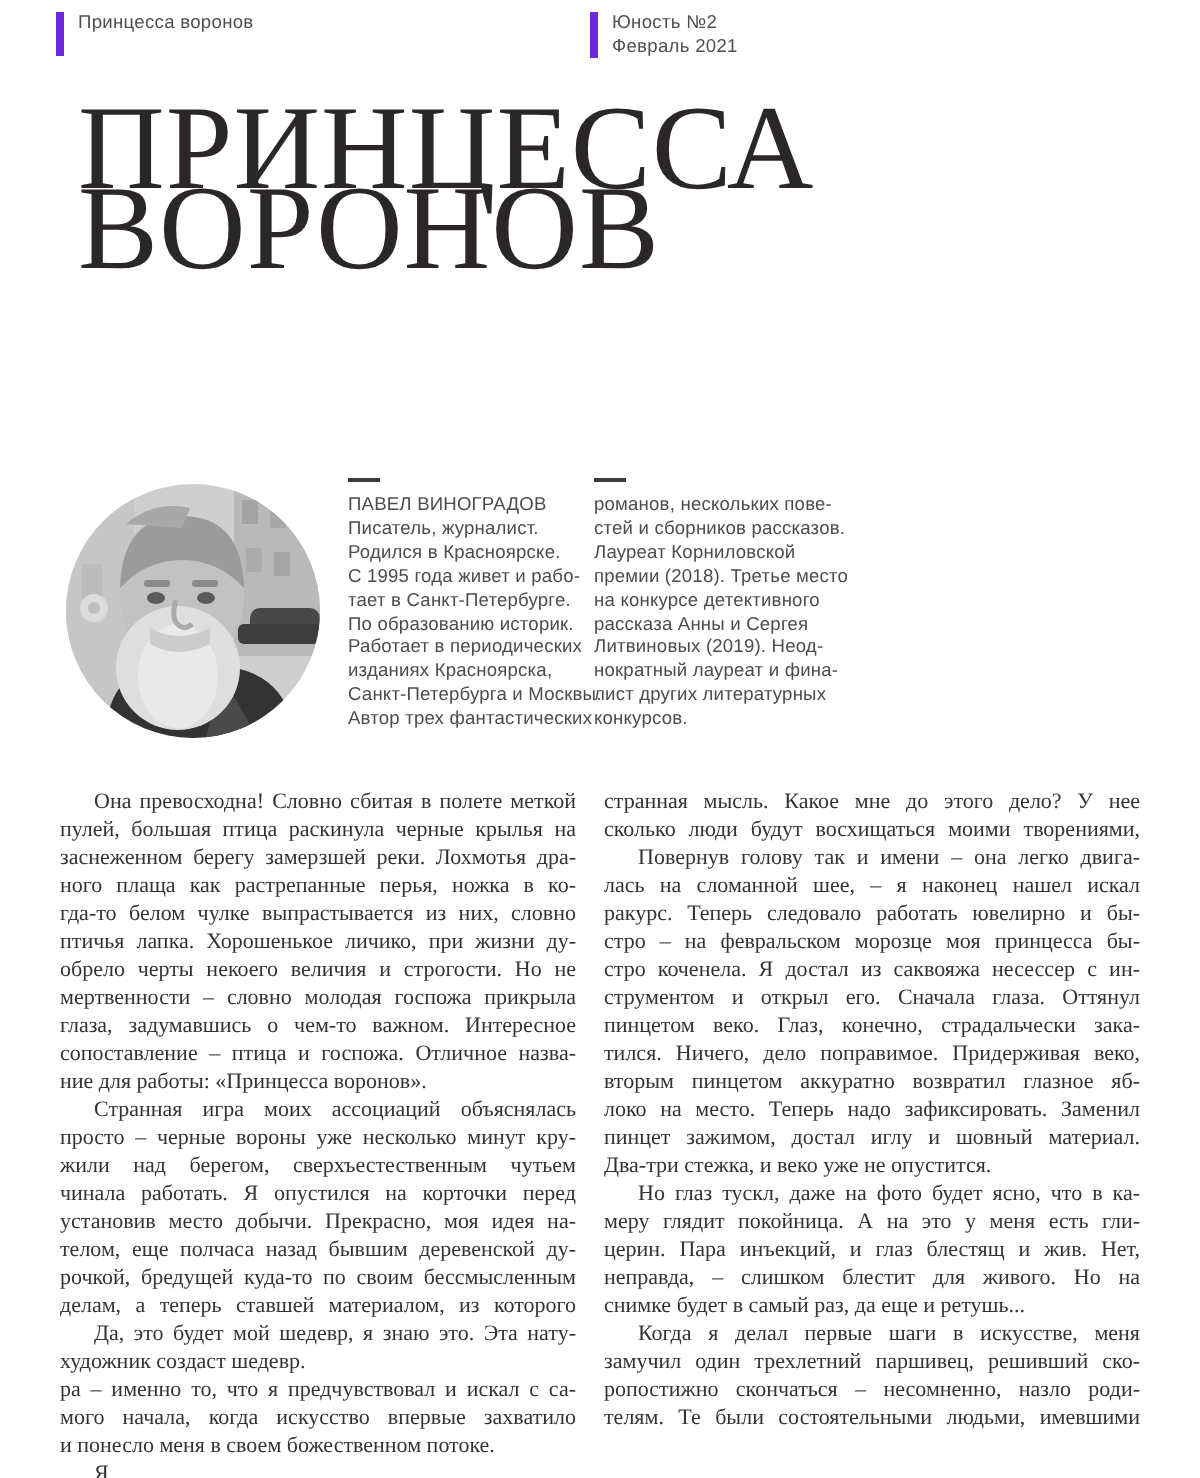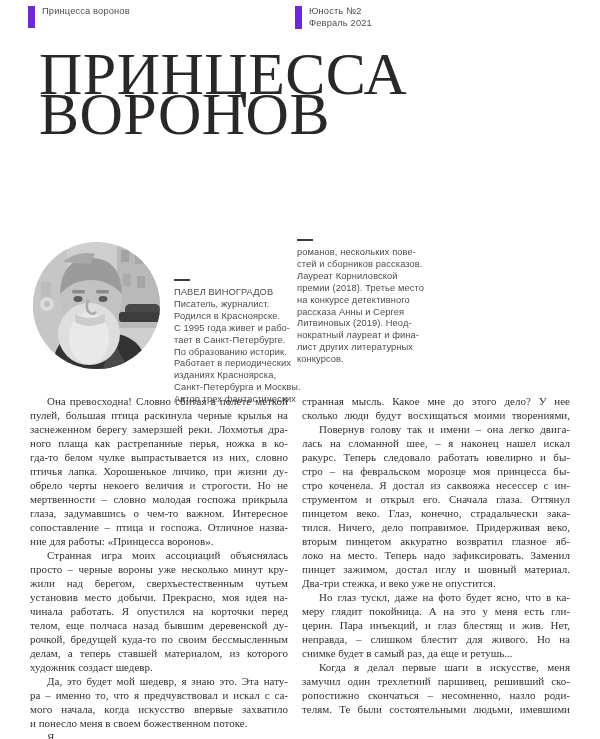--- a/index.html
+++ b/index.html
@@ -3,21 +3,21 @@
 <meta charset="utf-8">
 <style>
   html,body{margin:0;padding:0;background:#e9e9e9;}
   .page{
     position:relative;width:600px;height:739px;margin:0 auto;
     background:#ffffff;overflow:hidden;
     font-family:"Liberation Sans","DejaVu Sans",sans-serif;
   }
   
   .hcol{
-    position:absolute;top:6px;border-left:7px solid #6d28d9;
+    position:absolute;top:6px;border-left:4px solid #6d28d9;
     padding-left:7px;min-height:22px;
     font-size:9.3px;line-height:11.6px;color:#4f4f4f;white-space:nowrap;
     letter-spacing:.15px;
   }
   .hcol div{white-space:nowrap;}
   #hc-left{left:28px;}
   #hc-center{left:295px;}
   #hc-right{left:435px;}
   
   .title{
@@ -25,21 +25,21 @@
     font-family:"Liberation Serif","DejaVu Serif",serif;
     font-weight:400;font-size:60px;line-height:40px;
     letter-spacing:.5px;color:#2b2728;
   }
   
   .photo-wrap{position:absolute;left:33px;top:242px;width:127px;height:127px;border-radius:50%;overflow:hidden;}
   .bio{
     position:absolute;top:239px;color:#4c4c4c;
     font-size:9.3px;line-height:11.9px;letter-spacing:.1px;
   }
-  #bio1{left:174px;width:122px;margin-top:40px;}
+  #bio1{left:174px;width:122px;}
   #bio2{left:297px;width:138px;}
   .bio .dash{width:16px;height:2px;background:#3c3c3c;margin-bottom:6px;}
   .bio .bline{white-space:nowrap;}
   .bio .bname{white-space:nowrap;}
   
   .acol{
     position:absolute;top:394px;height:360px;overflow:hidden;
     font-family:Liberation Serif, serif;
     font-size:11px;line-height:14px;color:#333333;
   }
@@ -137,27 +137,27 @@
       <div class="pline">гда-то белом чулке выпрастывается из них, словно</div>
       <div class="pline">птичья лапка. Хорошенькое личико, при жизни ду-</div>
       <div class="pline">обрело черты некоего величия и строгости. Но не</div>
       <div class="pline">мертвенности – словно молодая госпожа прикрыла</div>
       <div class="pline">глаза, задумавшись о чем-то важном. Интересное</div>
       <div class="pline">сопоставление – птица и госпожа. Отличное назва-</div>
       <div class="pline pend">ние для работы: «Принцесса воронов».</div>
       <div class="pline pindent">Странная игра моих ассоциаций объяснялась</div>
       <div class="pline">просто – черные вороны уже несколько минут кру-</div>
       <div class="pline">жили над берегом, сверхъестественным чутьем</div>
+      <div class="pline">чинала работать. Я опустился на корточки перед</div>
       <div class="pline">установив место добычи. Прекрасно, моя идея на-</div>
-      <div class="pline">чинала работать. Я опустился на корточки перед</div>
       <div class="pline">телом, еще полчаса назад бывшим деревенской ду-</div>
       <div class="pline">рочкой, бредущей куда-то по своим бессмысленным</div>
       <div class="pline">делам, а теперь ставшей материалом, из которого</div>
+      <div class="pline pindent">Да, это будет мой шедевр, я знаю это. Эта нату-</div>
       <div class="pline pend">художник создаст шедевр.</div>
-      <div class="pline pindent">Да, это будет мой шедевр, я знаю это. Эта нату-</div>
       <div class="pline">ра – именно то, что я предчувствовал и искал с са-</div>
       <div class="pline">мого начала, когда искусство впервые захватило</div>
       <div class="pline pend">и понесло меня в своем божественном потоке.</div>
       <div class="pline pindent pend">Я</div>
     </div>
   <div class="acol" id="colR">
       <div class="pline">странная мысль. Какое мне до этого дело? У нее</div>
       <div class="pline">сколько люди будут восхищаться моими творениями,</div>
       <div class="pline pindent">Повернув голову так и имени – она легко двига-</div>
       <div class="pline">лась на сломанной шее, – я наконец нашел искал</div>

